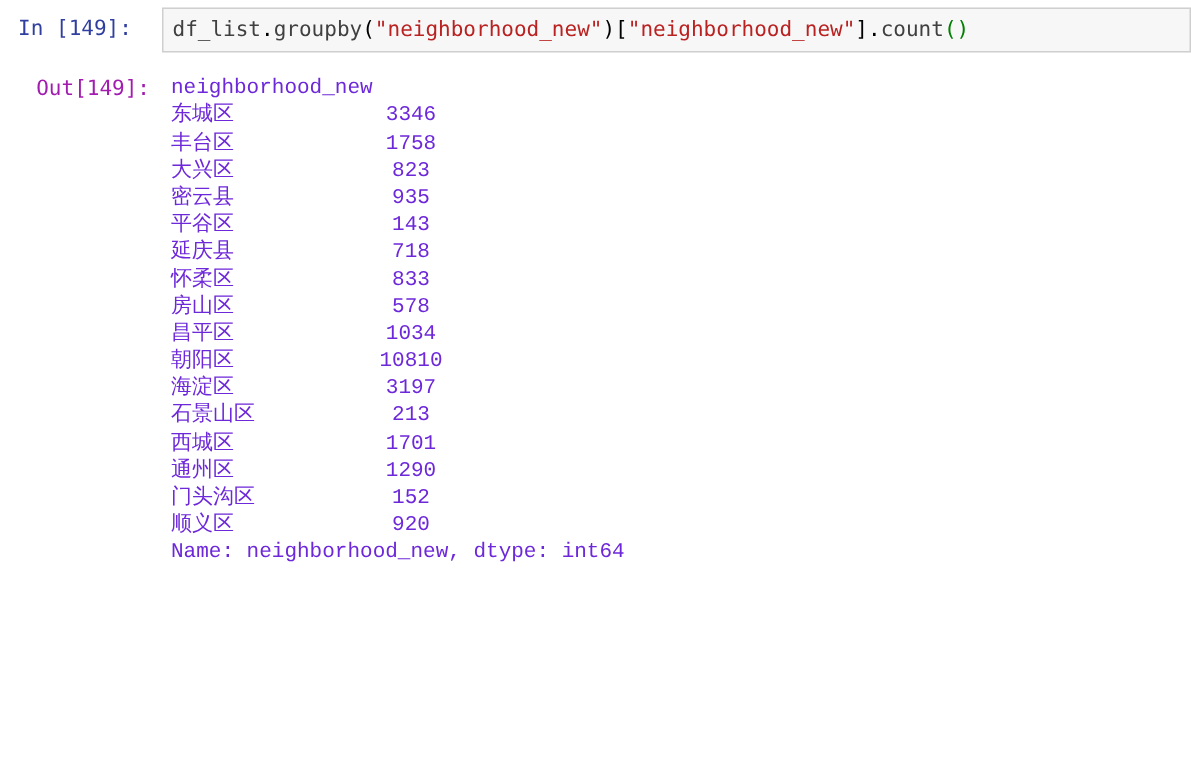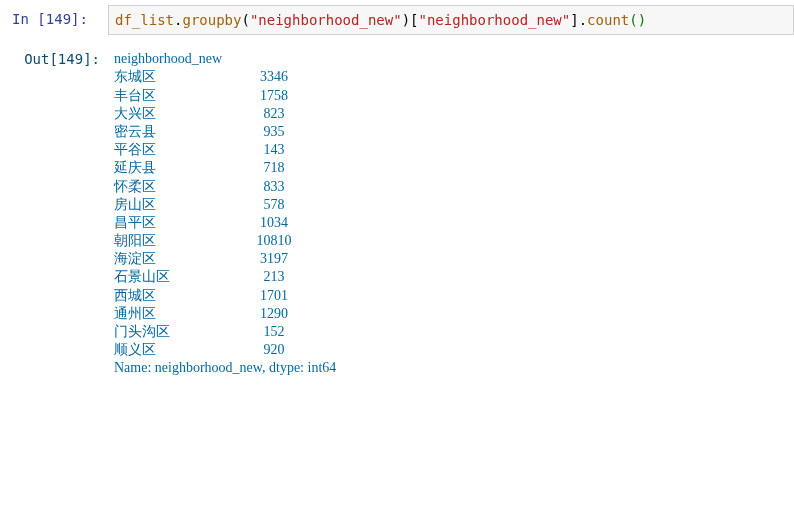--- a/index.html
+++ b/index.html
@@ -20,38 +20,38 @@
     padding-right: 8px;
     font-family: monospace;
     flex-shrink: 0;
     padding-top: 5px;
   }
   .in-prompt {
     color: #303f9f;
     text-align: center;
   }
   .out-prompt {
-    color: #0c4a6e;
+    color: #a21caf;
   }
   .input-area {
     flex: 1;
     background: #f7f7f7;
     border: 1px solid #cfcfcf;
     padding: 5px 6px;
     font-family: monospace;
     white-space: pre;
   }
   .output-area {
     flex: 1;
     padding: 5px 6px;
-    font-family: Liberation Serif, serif;
+    font-family: Liberation Mono, monospace;
     white-space: pre;
-    color: #0369a1;
+    color: #6d28d9;
   }
-  .code-nm { color: #a16207; }
+  .code-nm { color: #404040; }
   .code-op { color: #000000; }
   .code-str { color: #ba2121; }
   .code-builtin { color: #008000; }
   .row { display: block; }
   .label-col { display: inline-block; width: 130px; white-space: pre; }
   .value-col { display: inline-block; text-align: center; width: 60px; white-space: pre; }
 </style>
 </head>
 <body>
 

